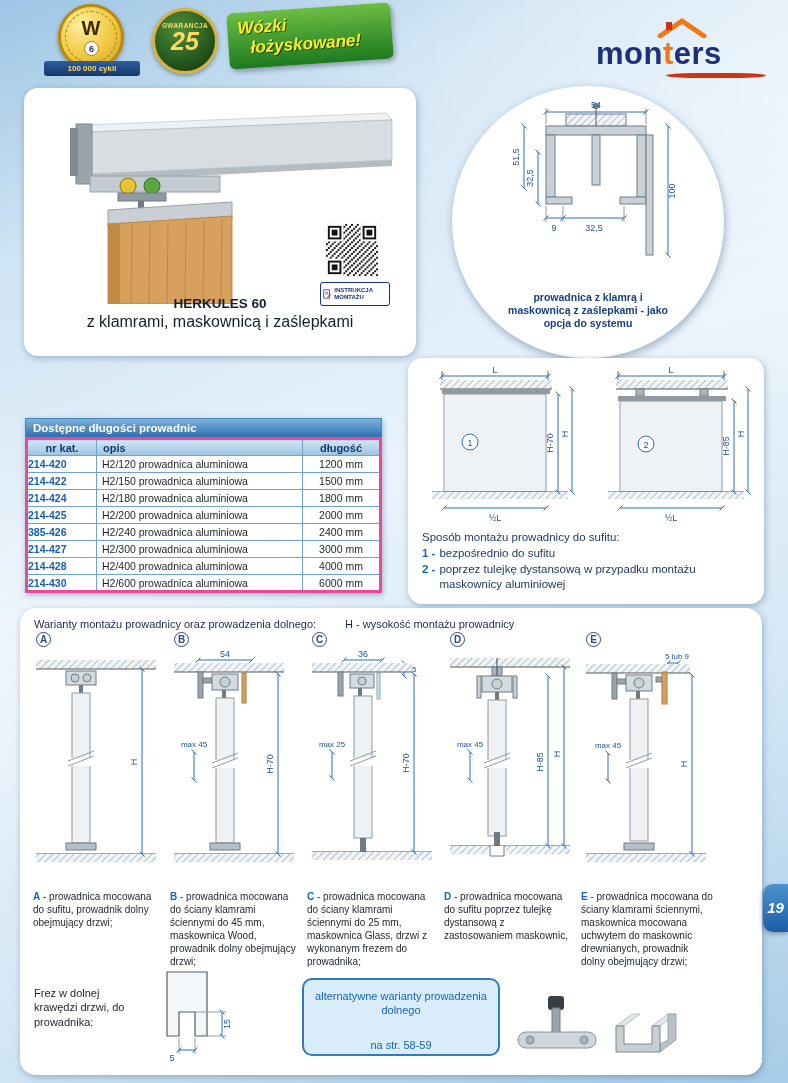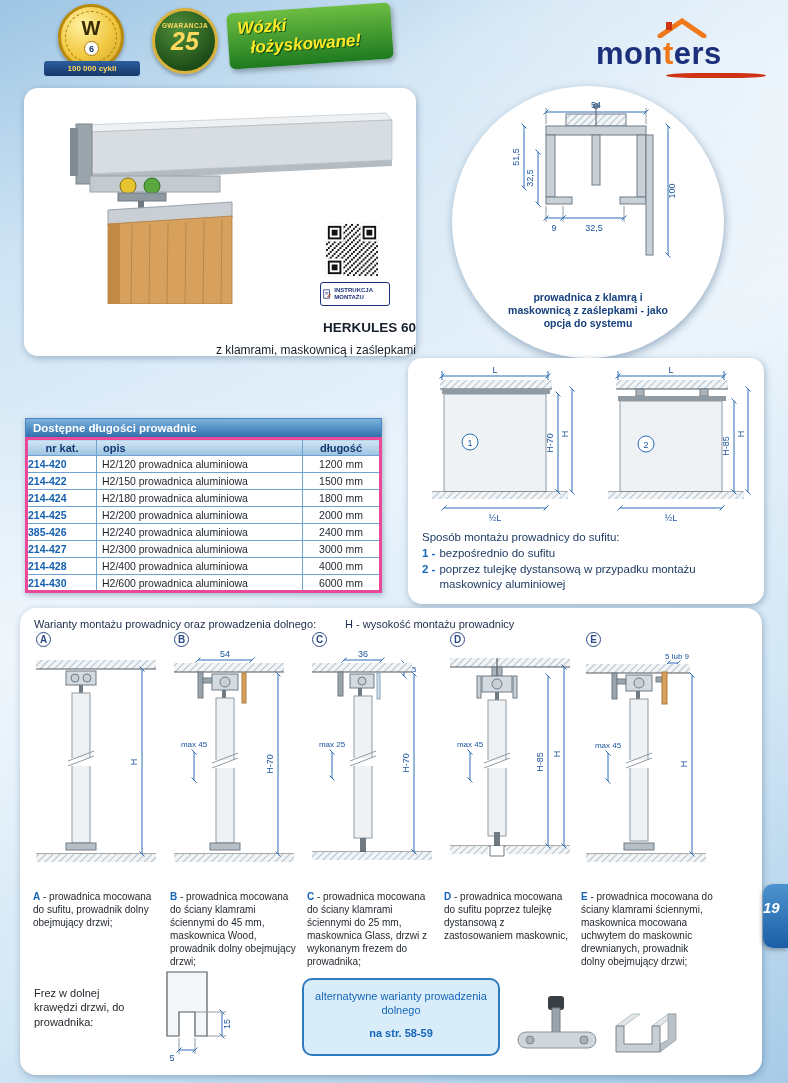--- a/index.html
+++ b/index.html
@@ -41,23 +41,23 @@
       background:linear-gradient(180deg,#6cbd42,#1e7a1f);border-radius:6px;box-shadow:2px 3px 5px rgba(0,0,0,.3);
       padding:6px 10px;color:#ffe926;font-style:italic;font-weight:800}
   .ribbon .r1{font-size:17px;text-shadow:1px 1px 0 #0e4a10}
   .ribbon .r2{font-size:17px;margin-left:12px;text-shadow:1px 1px 0 #0e4a10}
   .brand{position:absolute;left:596px;top:28px;width:176px;height:50px}
   .word{display:flex;padding-top:10px;font-size:31px;font-weight:800;color:#1b2f7a;letter-spacing:.5px;line-height:1}
   .word .bt{color:#f07818}
   .roofsvg{position:absolute;left:60px;top:-10px}
   .swoosh{position:absolute;left:70px;bottom:0;width:100px;height:5px;background:#d03214;border-radius:60%/100%}
   
-  .hero-cap{position:absolute;left:0;top:232px;width:100%;text-align:right}
+  .hero-cap{position:absolute;left:0;top:208px;width:100%;text-align:center}
   .hero-t{font-size:13.5px;font-weight:bold;color:#17202a}
-  .hero-s{font-size:12px;color:#17202a;margin-top:8px}
+  .hero-s{font-size:16px;color:#17202a;margin-top:2px}
   .qr-label{position:absolute;left:296px;top:194px;width:70px;height:24px;border:1px solid #1b2f7a;border-radius:3px;
       display:flex;align-items:center;gap:3px;padding:2px;background:#fff}
   .qr-label .txt{font-size:6px;font-weight:bold;color:#1b2f7a;line-height:1.15}
   
   .circle{position:absolute;left:452px;top:86px;width:272px;height:272px;border-radius:50%;background:#fff;
       box-shadow:1px 3px 8px rgba(30,70,110,.4)}
   .circ-cap{position:absolute;left:56px;top:205px;width:160px;text-align:center;font-size:10.5px;font-weight:bold;color:#16407e;line-height:1.25}
   
   .tablewrap{position:absolute;left:25px;top:418px;width:357px;box-shadow:1px 2px 6px rgba(30,70,110,.35)}
   .ttitle{height:19px;background:linear-gradient(180deg,#7db3dd,#2e6fae);color:#fff;font-weight:bold;font-size:11.5px;
@@ -79,24 +79,24 @@
   .hnote{position:absolute;left:325px;top:10px;font-size:11px;color:#1b2a4a}
   .vlc{position:absolute;width:15px;height:15px;border:1.3px solid #2b4a86;border-radius:50%;color:#2b4a86;
       font-size:10px;line-height:14px;text-align:center;font-weight:bold}
   .vfig{position:absolute;top:42px}
   .vdesc{position:absolute;top:282px;width:132px;font-size:10px;line-height:1.3;color:#1d232a}
   .vl{color:#1566b8;font-weight:bold}
   .d2{margin-top:11px}
   .freztxt{position:absolute;left:14px;top:378px;width:104px;font-size:11px;color:#1d232a;line-height:1.3}
   .altbox{position:absolute;left:282px;top:370px;width:198px;height:78px;border:2px solid #2f7bbf;border-radius:10px;
       background:#d9ecf9;color:#1566b8;font-size:11px;text-align:center;padding:9px 10px;line-height:1.3}
-  .altbox .ref{font-weight:bold;margin-top:8px}
-  .pagetab{position:absolute;right:0;top:884px;width:25px;height:64px;border-radius:10px 0 0 10px;
+  .altbox .ref{font-weight:normal;margin-top:20px}
+  .pagetab{position:absolute;right:0;top:884px;width:25px;height:48px;border-radius:10px 0 0 10px;
       background:linear-gradient(180deg,#4d93cf,#1b5ea6);color:#fff;font-size:15px;font-weight:bold;font-style:italic;
-      text-align:left;line-height:48px;box-shadow:-1px 2px 4px rgba(0,0,0,.3)}
+      text-align:center;line-height:48px;box-shadow:-1px 2px 4px rgba(0,0,0,.3)}
 </style>
 </head>
 <body>
 
 <svg width="0" height="0" style="position:absolute">
   <defs>
     <pattern id="hatch" width="5" height="5" patternUnits="userSpaceOnUse" patternTransform="rotate(45)">
       <rect width="5" height="5" fill="#f2f5f7"></rect>
       <line x1="0" y1="0" x2="0" y2="5" stroke="#8796a1" stroke-width="1.1"></line>
     </pattern>

